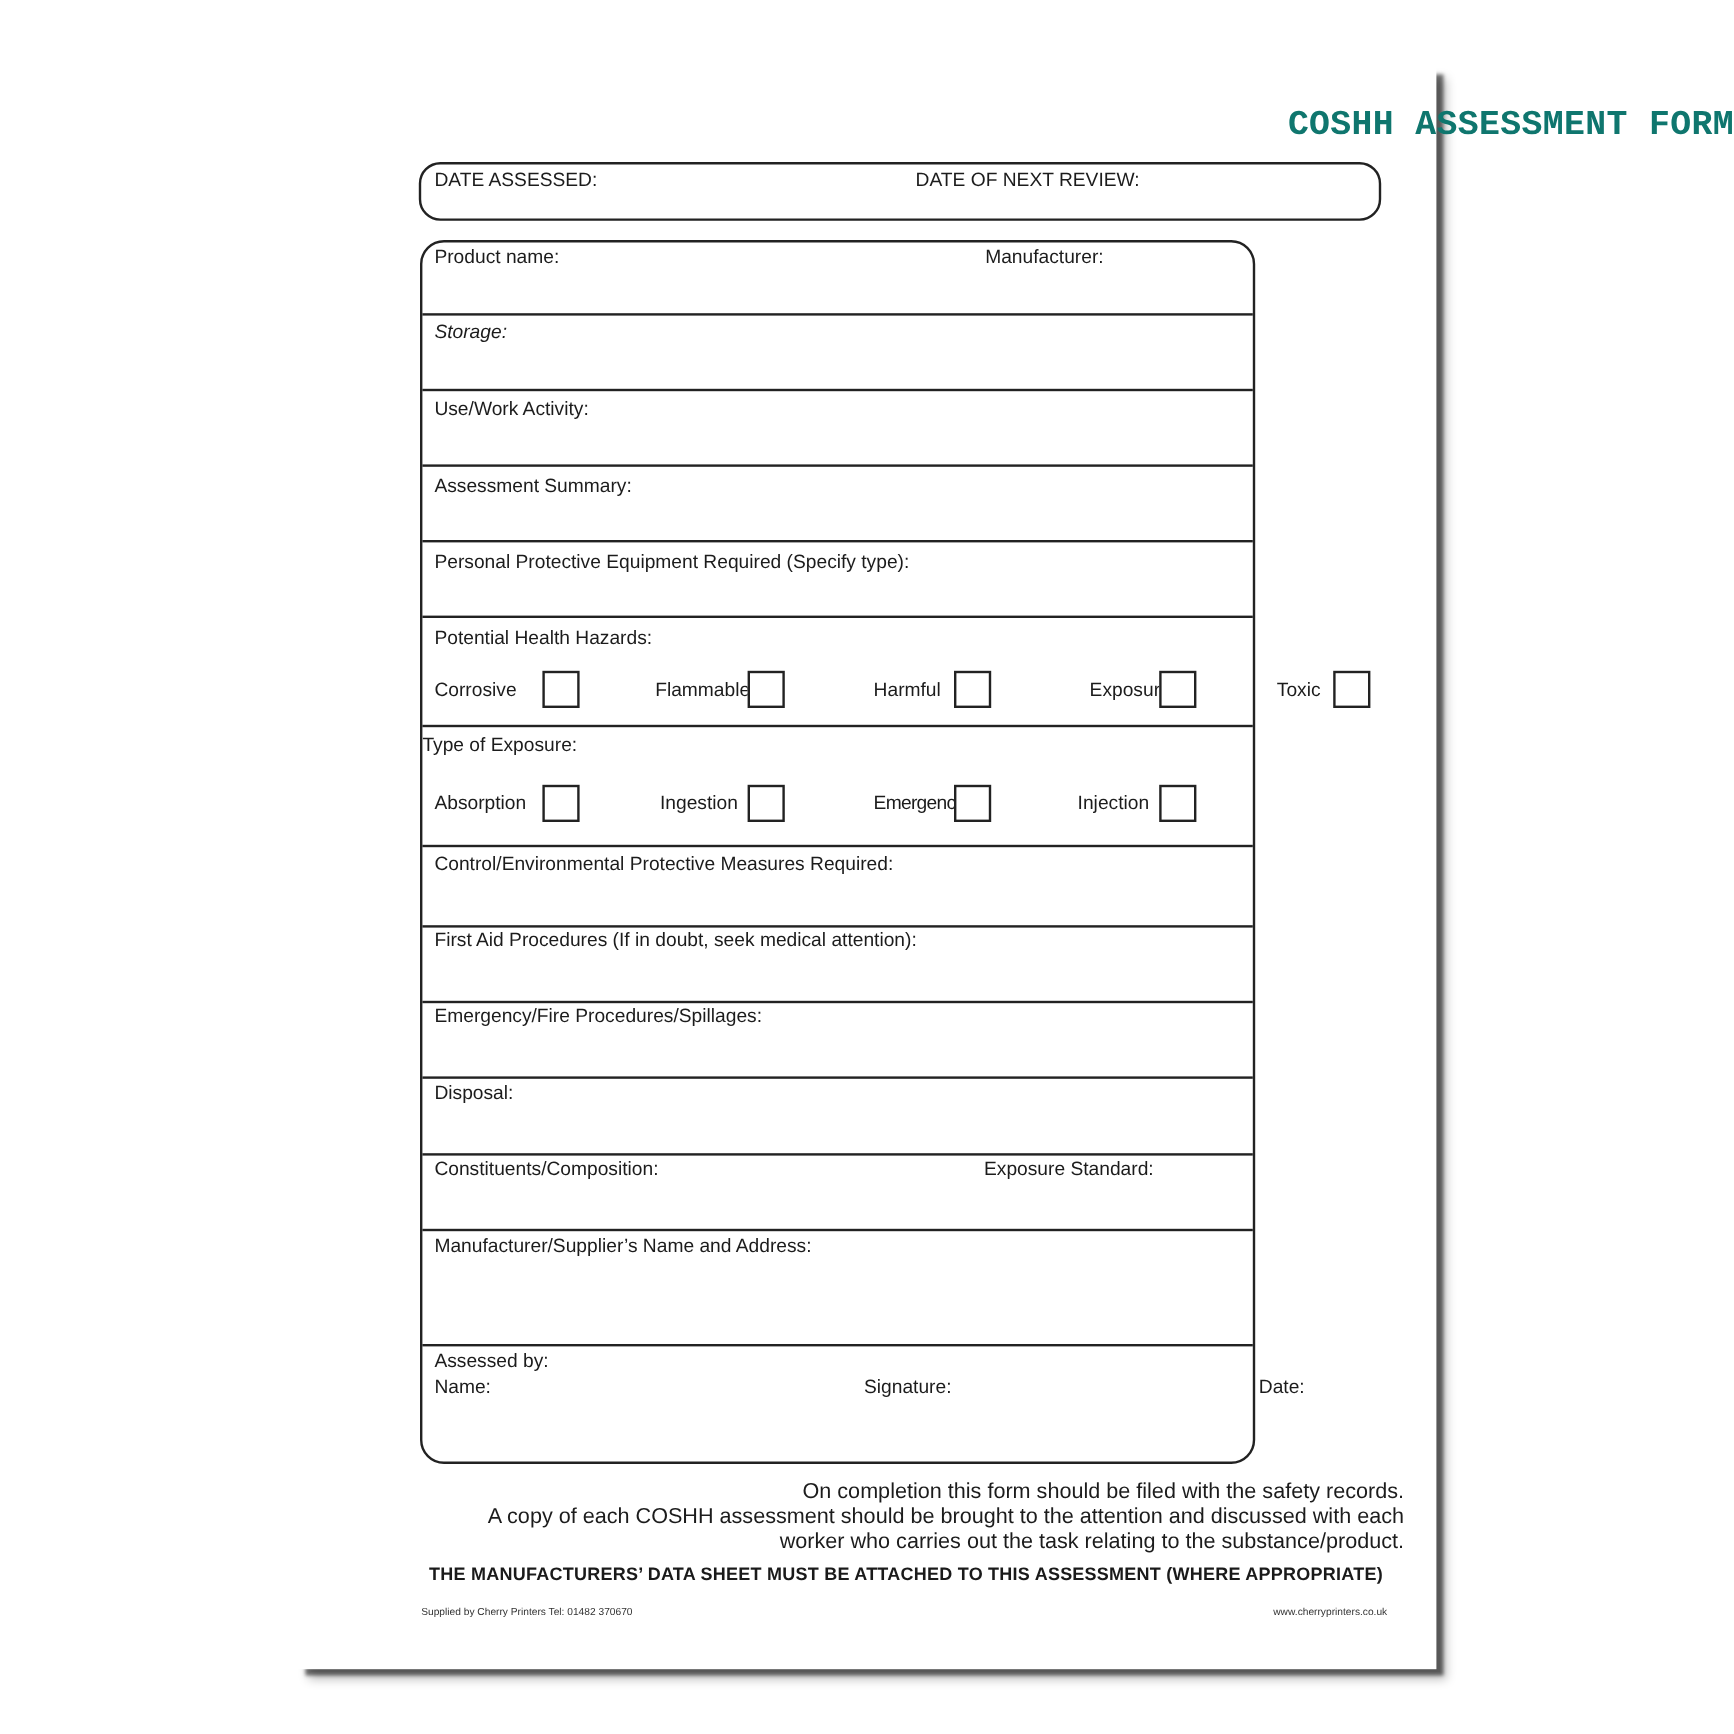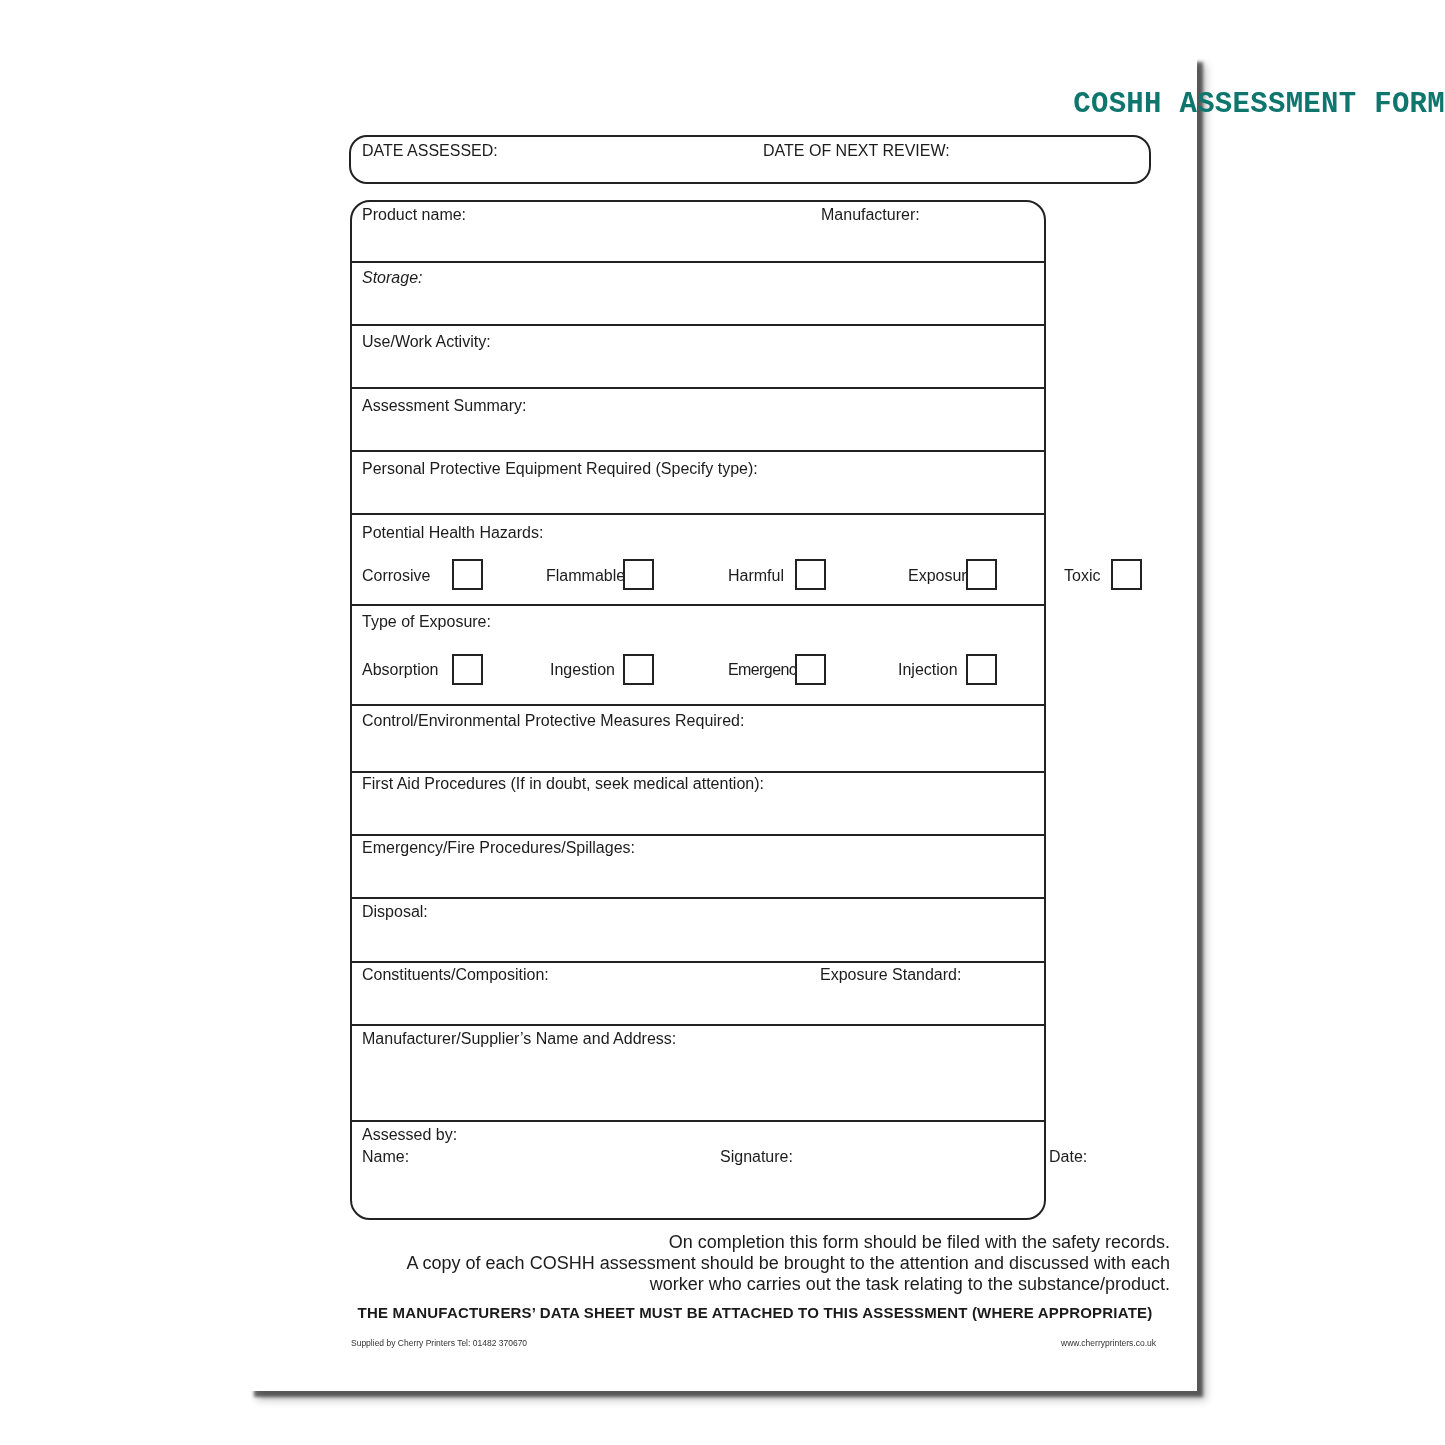--- a/index.html
+++ b/index.html
@@ -78,21 +78,21 @@
   <span class="lbl" style="left:184px; top:365px;margin-left:10px;">Flammable</span>
   <div class="chk" style="left:271px; top:357px;"></div>
   <span class="lbl" style="left:376px; top:365px;">Harmful</span>
   <div class="chk" style="left:443px; top:357px;"></div>
   <span class="lbl" style="left:556px; top:365px;">Exposure</span>
   <div class="chk" style="left:614px; top:357px;"></div>
   <span class="lbl" style="left:712px; top:365px;">Toxic</span>
   <div class="chk" style="left:759px; top:357px;"></div>
   <div class="divider" style="top:402px;"></div>
 
-  <span class="lbl" style="left:10px; top:411px;">Type of Exposure:</span>
+  <span class="lbl" style="left:0; top:411px;">Type of Exposure:</span>
   <span class="lbl" style="left:10px; top:459px;">Absorption</span>
   <div class="chk" style="left:100px; top:452px;"></div>
   <span class="lbl" style="left:198px; top:459px;">Ingestion</span>
   <div class="chk" style="left:271px; top:452px;"></div>
   <span class="lbl" style="left:376px; top:459px; letter-spacing:-0.6px;">Emergency</span>
   <div class="chk" style="left:443px; top:452px;"></div>
   <span class="lbl" style="left:546px; top:459px;">Injection</span>
   <div class="chk" style="left:614px; top:452px;"></div>
   <div class="divider" style="top:502px;"></div>
 

